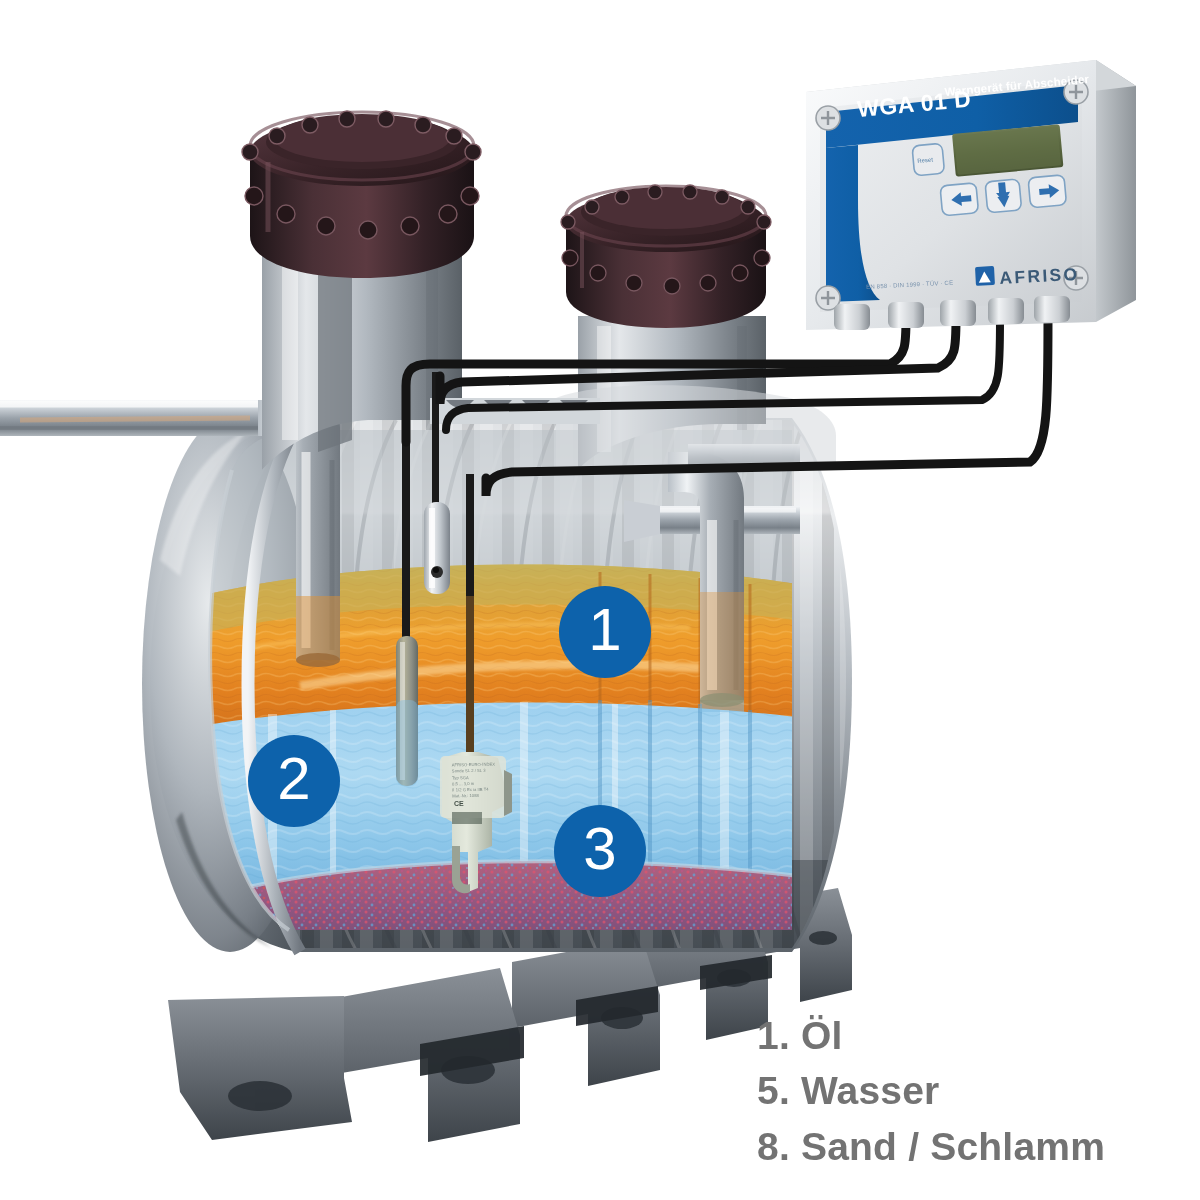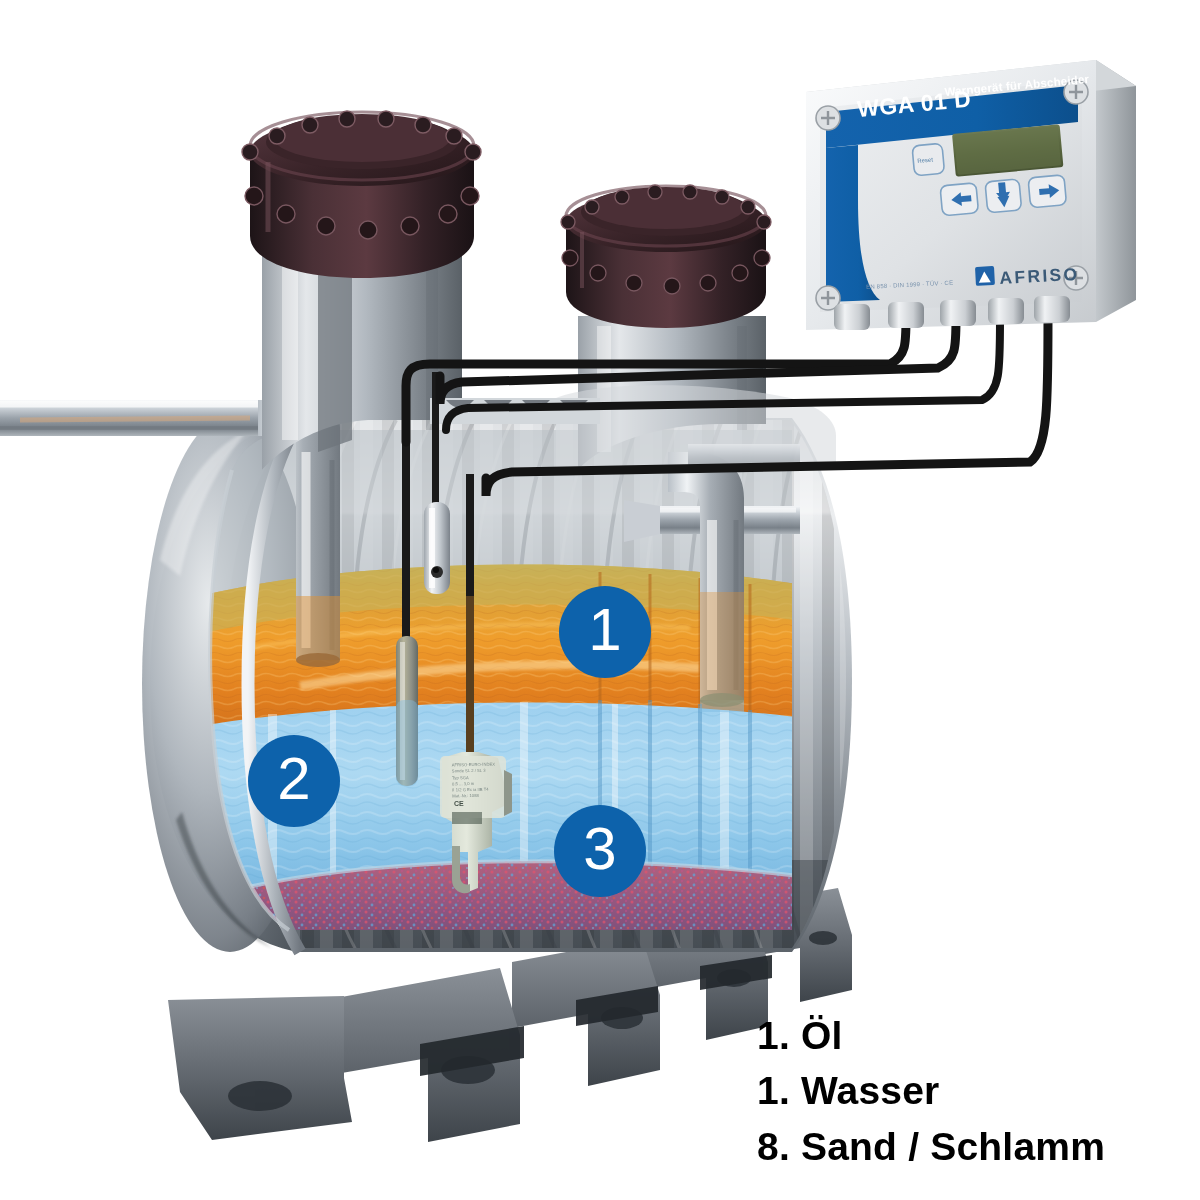--- a/index.html
+++ b/index.html
@@ -13,21 +13,21 @@
          background:#0d62ab;color:#fff;
          display:flex;align-items:center;justify-content:center;
          font-weight:400;line-height:1;user-select:none;}
   .badge span{display:block;transform:translateY(-2px);}
   #badge1{left:559px;top:586px;width:92px;height:92px;font-size:60px;}
   #badge2{left:248px;top:735px;width:92px;height:92px;font-size:60px;}
   #badge3{left:554px;top:805px;width:92px;height:92px;font-size:60px;}
 
   
   #legend{position:absolute;left:757px;top:1008px;width:430px;
-          color:#000000;font-size:39px;font-weight:bold;
+          color:#737373;font-size:39px;font-weight:bold;
           letter-spacing:0.2px;line-height:1.42;}
   #legend div{white-space:nowrap;}
 
   
   .devtext{position:absolute;color:#ffffff;font-weight:bold;
            white-space:nowrap;user-select:none;}
   #dev-model{font-size:23px;letter-spacing:0.5px;}
   #dev-sub{font-size:11.5px;letter-spacing:0.2px;}
   #dev-reset{position:absolute;color:#5580a8;font-size:6px;white-space:nowrap;}
   #dev-brand{position:absolute;color:#3b5a77;font-size:17.5px;
@@ -628,17 +628,17 @@
   </div>
   <div class="badge" id="badge2">
     <span>2</span>
   </div>
   <div class="badge" id="badge3">
     <span>3</span>
   </div>
 
   <div id="legend">
     <div>1. Öl</div>
-    <div>1. Wasser</div>
+    <div>5. Wasser</div>
     <div>8. Sand / Schlamm</div>
   </div>
 
 </div>
 
 </body></html>

